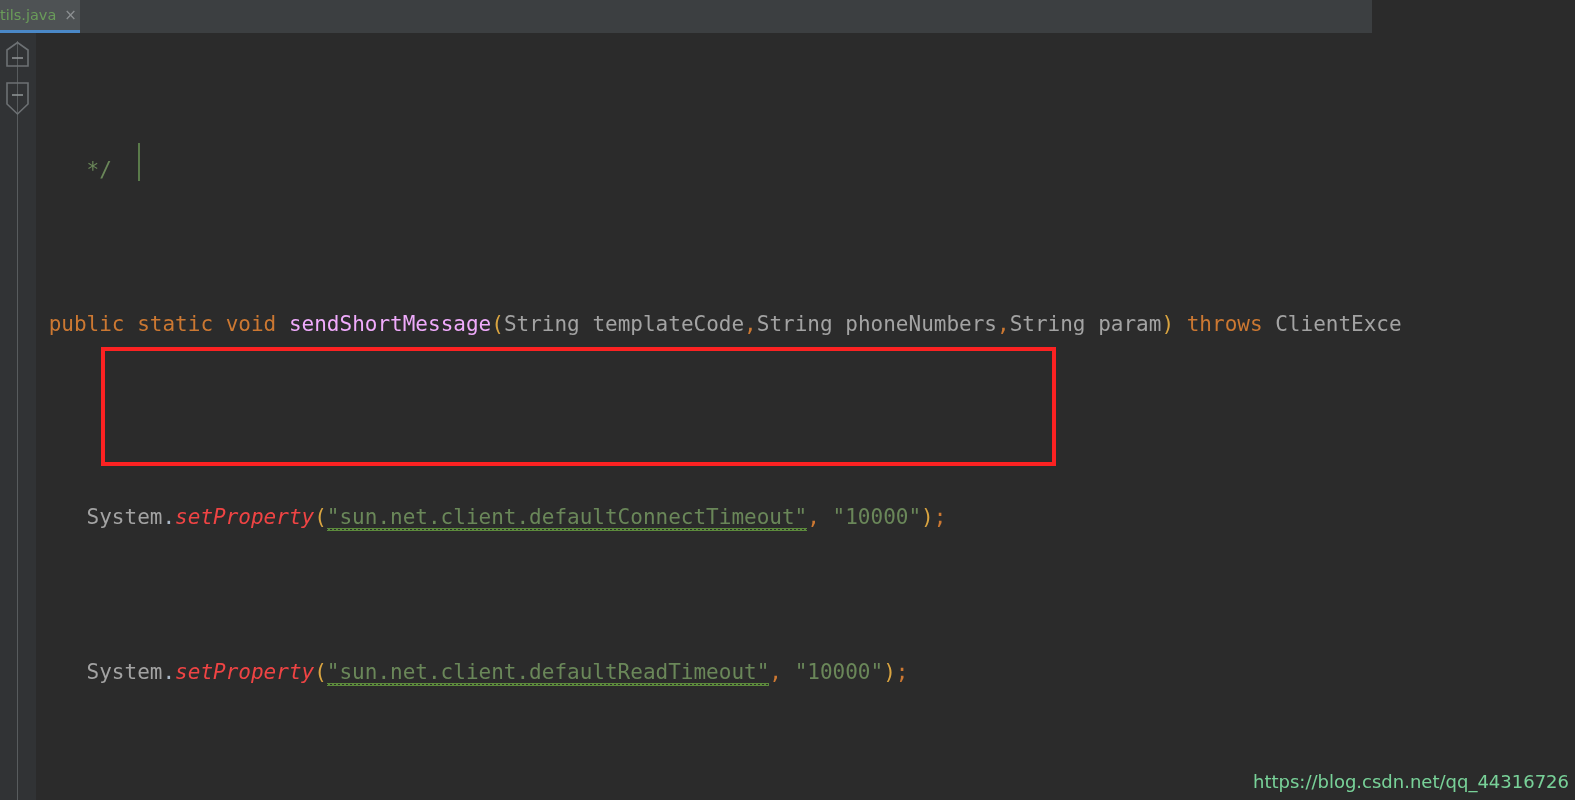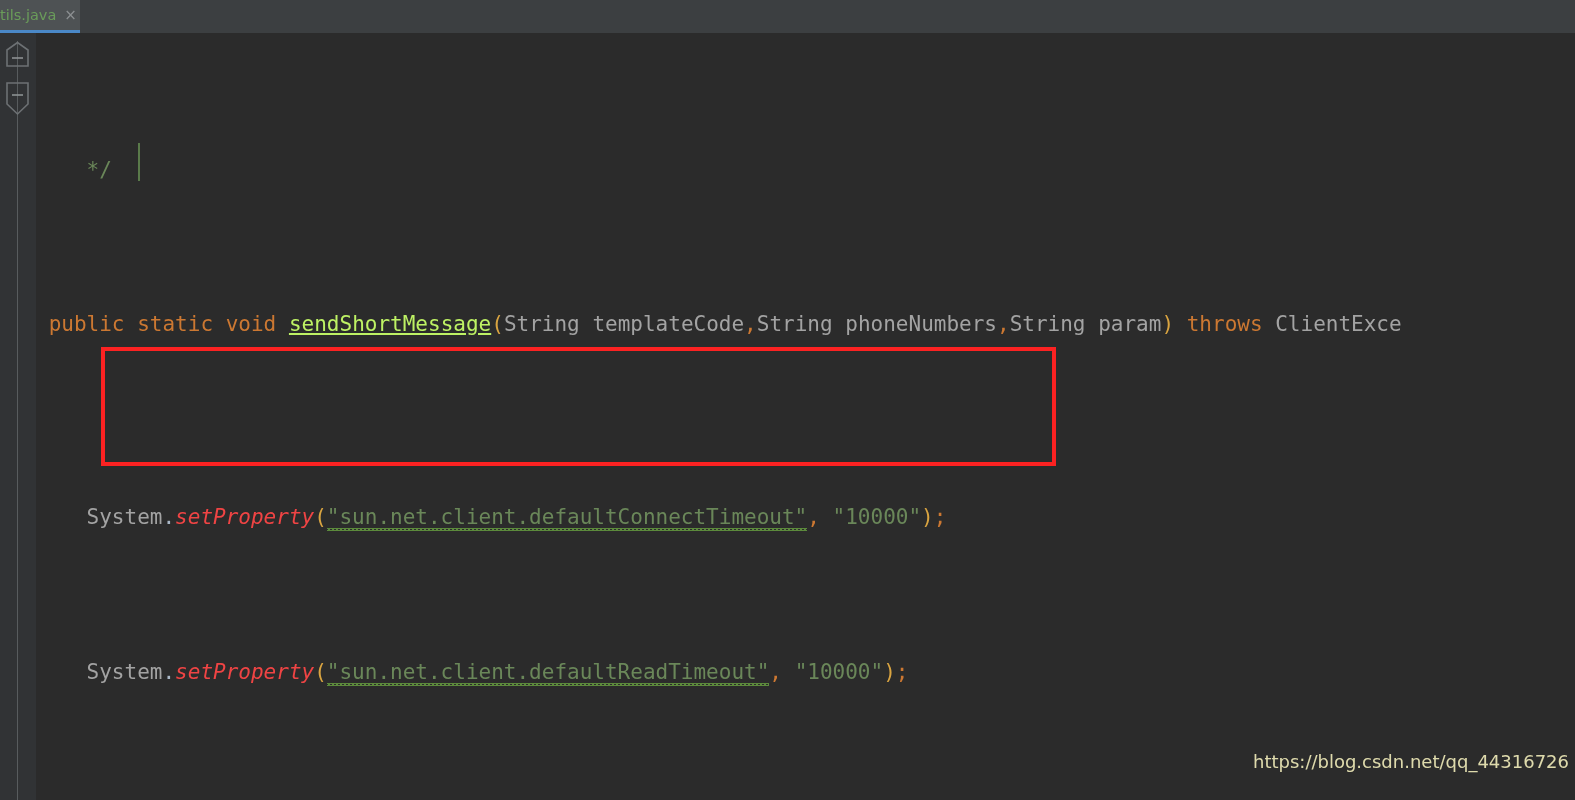--- a/index.html
+++ b/index.html
@@ -11,21 +11,21 @@
     width: 1575px;
     height: 800px;
     overflow: hidden;
     font-family: "DejaVu Sans Mono", "Liberation Mono", monospace;
   }
 
   
   .tabbar {
     position: absolute;
     left: 0; top: 0;
-    width: 1575px; height: 33px;
+    width: 1372px; height: 33px;
     background: #3c3f41;
     border-bottom: 1px solid #323232;
   }
   .tab {
     position: absolute;
     left: -18px; top: 0;
     height: 30px;
     width: 98px;
     background: #4e5254;
     display: flex;
@@ -92,21 +92,21 @@
   .ident   { color: #a3a3a3; }
   .method  { color: #ef4444; font-style: italic; }
   .str     { color: #6a8759; }
   .cmt     { color: #808080; }
   .punc    { color: #a9b7c6; }
   .brace   { color: #d9a441; }
   .comma   { color: #cc7832; }
   .semi    { color: #cc7832; }
 
   
-  .declname { color: #bef264; text-decoration: underline; }
+  .declname { color: #f0abfc; }
 
   
   .typo {
     position: relative;
     text-decoration: none;
   }
   .typo::after {
     content: "";
     position: absolute;
     left: 0; right: 0; bottom: -2px;
@@ -135,22 +135,22 @@
   .caret {
     position: absolute;
     left: 102px; top: 110px;
     width: 2px; height: 38px;
     background: #5a7a4a;
   }
 
   
   .watermark {
     position: absolute;
-    right: 6px; bottom: 28px;
-    color: #fef9c3;
+    right: 6px; bottom: 8px;
+    color: #86efac;
     opacity: 0.85;
     font-family: "DejaVu Sans", "Liberation Sans", sans-serif;
     font-size: 18px;
     letter-spacing: 0px;
     white-space: nowrap;
   }
 </style>
 </head>
 <body>
 

